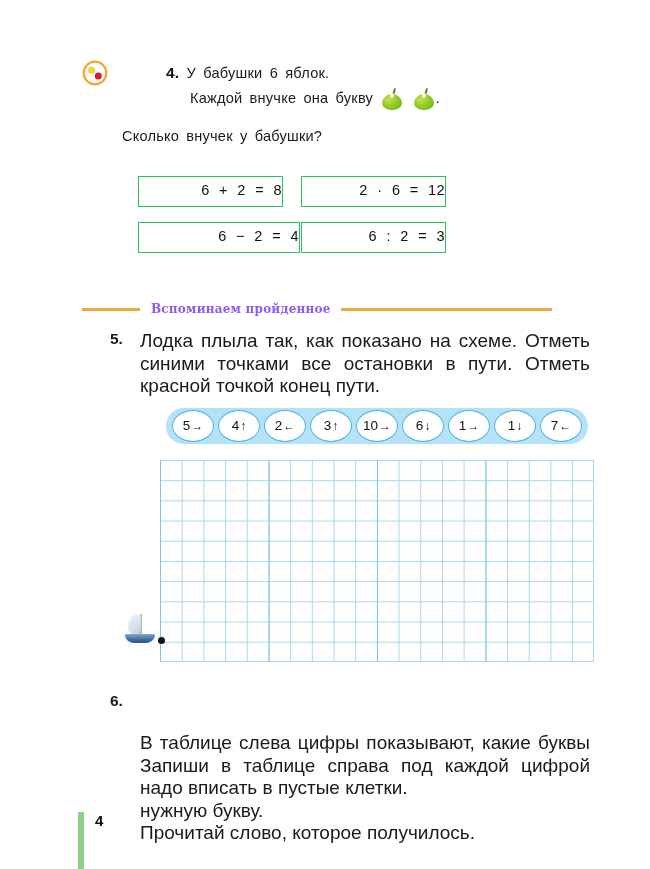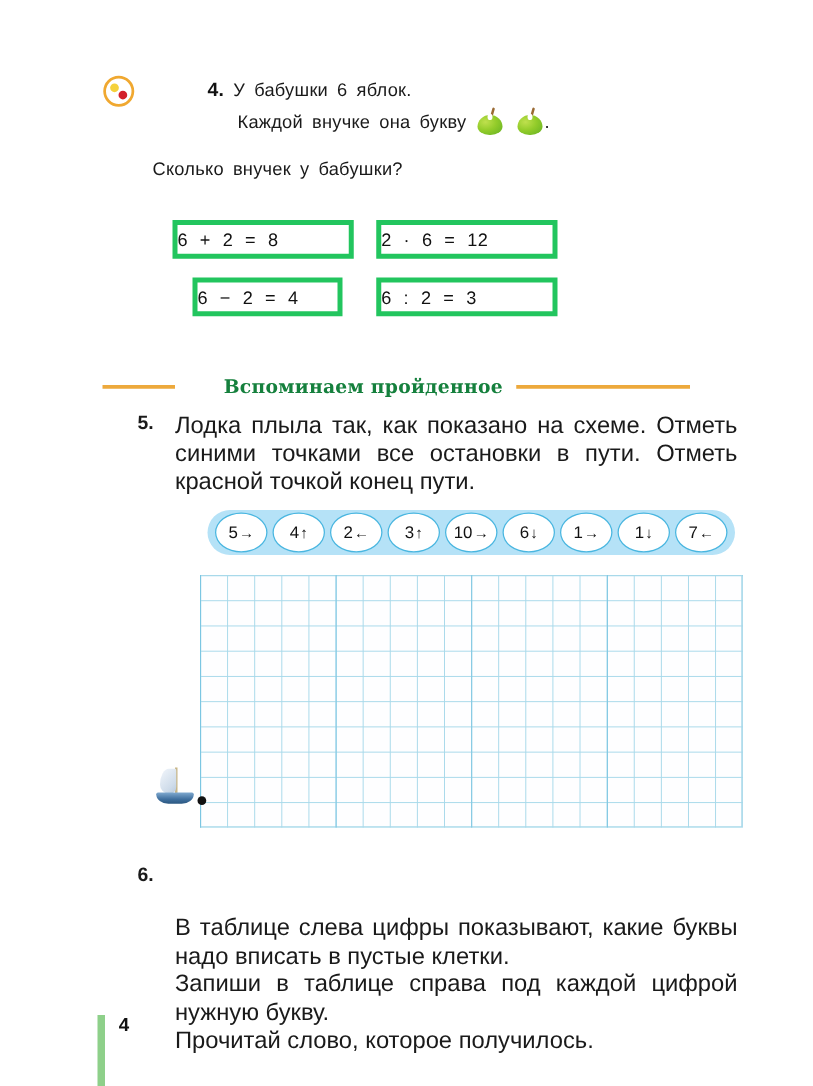--- a/index.html
+++ b/index.html
@@ -108,33 +108,33 @@
 
   
   #cards {
     position: absolute;
     left: 138px;
     top: 176px;
   }
   .card {
     position: absolute;
     box-sizing: border-box;
-    border: 4px solid #22c55e;
+    border: 1px solid #22c55e;
     background: #ffffff;
     height: 31px;
     line-height: 27px;
-    text-align: left;
+    text-align: right;
     font-size: 14.5px;
     letter-spacing: 0.4px;
     word-spacing: 5px;
     color: #111;
   }
   .card.c1 { left: 0px;   top: 0px;  width: 145px; }
   .card.c2 { left: 163px; top: 0px;  width: 145px; }
-  .card.c3 { left: 16px;   top: 46px; width: 120px; }
+  .card.c3 { left: 0px;   top: 46px; width: 162px; }
   .card.c4 { left: 163px; top: 46px; width: 145px; }
 
   
   #section-head {
     position: absolute;
     left: 82px;
     top: 298px;
     width: 470px;
     height: 22px;
     display: flex;
@@ -142,27 +142,26 @@
     gap: 11px;
   }
   #section-head .rule {
     height: 3px;
     background: #eda93c;
     flex: 0 0 auto;
   }
   #section-head .rule.left  { width: 58px; }
   #section-head .rule.right { flex: 1 1 auto; }
   #section-head .sec-title {
-    color: #15803d;
+    color: #8b5cf6;
     font-family: "DejaVu Serif", serif;
     font-weight: bold;
-    font-size: 15px;
+    font-size: 12px;
     white-space: nowrap;
     letter-spacing: 0.2px;
-    margin-left: 28px;
   }
 
   
   #task5 {
     position: absolute;
     left: 110px;
     top: 330px;
     width: 480px;
   }
   #task5 .num {
@@ -443,22 +442,22 @@
     <div class="mast"></div>
     <div class="sail"></div>
     <div class="hull"></div>
   </div>
   <div id="start-dot"></div>
 
   <div id="task6">
     <span class="num">6.</span>
     <div class="body">
       <div class="just jall">В таблице слева цифры показывают, какие буквы</div>
+      <div class="just jall">Запиши в таблице справа под каждой цифрой</div>
       <div class="just">надо вписать в пустые клетки.</div>
-      <div class="just jall">Запиши в таблице справа под каждой цифрой</div>
       <div class="just">нужную букву.</div>
       <div class="just">Прочитай слово, которое получилось.</div>
     </div>
   </div>
 
   <div id="footer-bar"></div>
   <div id="page-number">4</div>
 
 </div>
 

